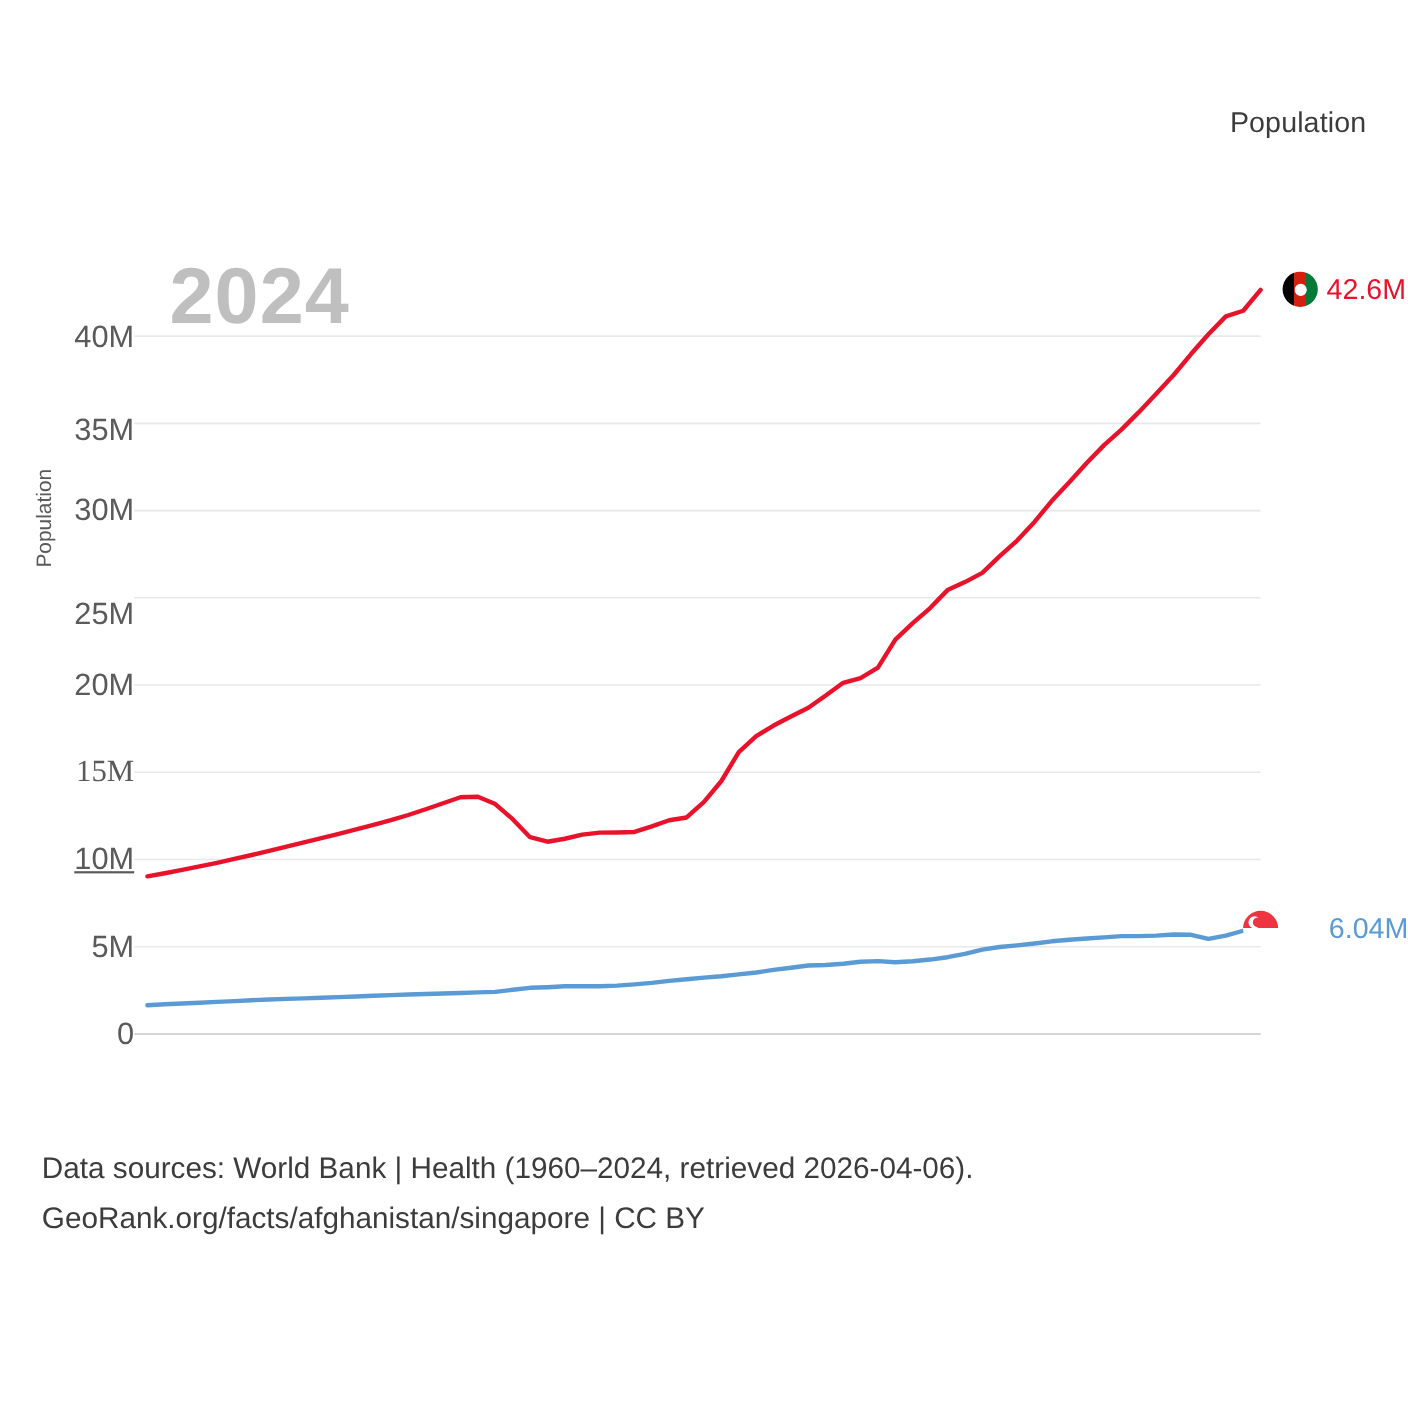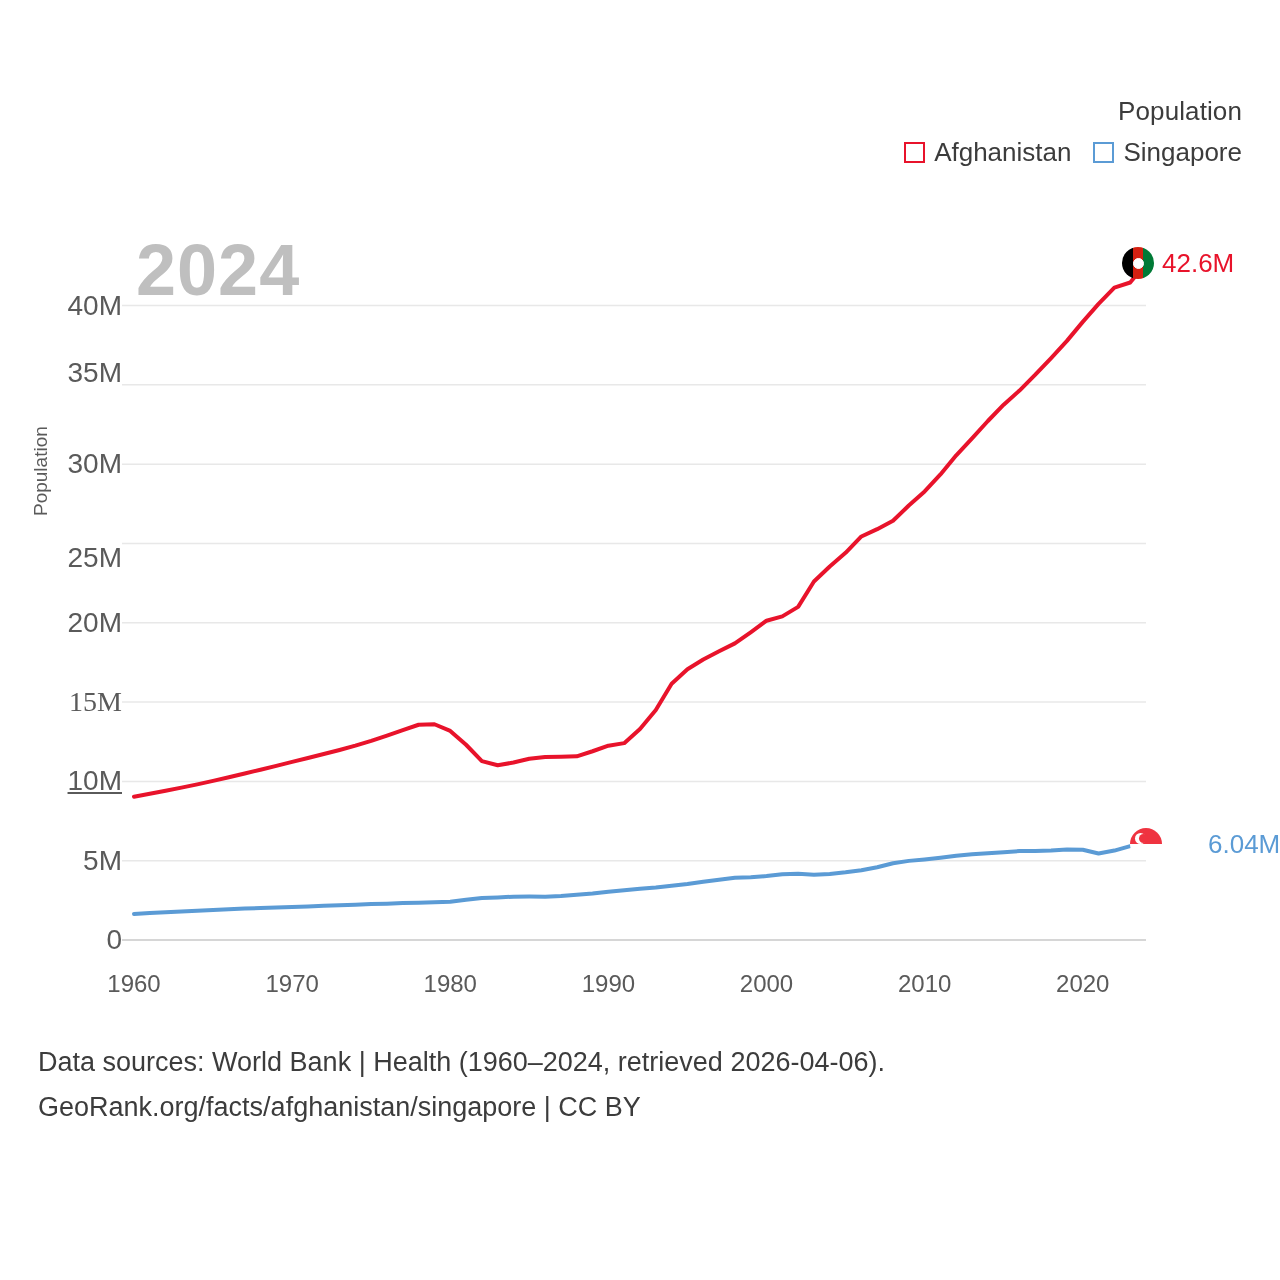--- a/index.html
+++ b/index.html
@@ -56,21 +56,21 @@
   
   #chart {
     position: absolute;
     left: 0;
     top: 0;
     width: 1280px;
     height: 1040px;
   }
   #year-watermark {
     position: absolute;
-    left: 136px;
+    left: 154px;
     top: 234px;
     font-size: 72px;
     font-weight: bold;
     color: #bfbfbf;
     letter-spacing: 1px;
     line-height: 1;
   }
   #y-axis-title {
     position: absolute;
     left: 30px;
@@ -185,30 +185,20 @@
     color: #3c3c3c;
     line-height: 1.65;
   }
   #footer div { white-space: nowrap; }
 </style>
 </head>
 <body>
 
 <div id="legend">
   <div id="legend-title">Population</div>
-  <div id="legend-items">
-    <div class="legend-item">
-      <span class="legend-swatch red"></span>
-      <span class="legend-label">Afghanistan</span>
-    </div>
-    <div class="legend-item">
-      <span class="legend-swatch blue"></span>
-      <span class="legend-label">Singapore</span>
-    </div>
-  </div>
 </div>
 
 <div id="chart">
 
   <div id="year-watermark">2024</div>
   <div id="y-axis-title">Population</div>
 
   <svg id="plot-svg" width="1280" height="1040" style="position:absolute;left:0;top:0;">
       <line x1="122" x2="1146" y1="940" y2="940" stroke="#c8c8c8" stroke-width="1.5"></line>
       <line x1="122" x2="1146" y1="860.6896551724138" y2="860.6896551724138" stroke="#e8e8e8" stroke-width="1.5"></line>
@@ -224,34 +214,25 @@
     </svg>
 
   <div id="y-labels">
       <div class="y-tick-label" style="top: 940px;">0</div>
       <div class="y-tick-label" style="top: 860.69px;">5M</div>
       <div class="y-tick-label" style="top: 781.379px; text-decoration: underline;">10M</div>
       <div class="y-tick-label" style="top: 702.069px; font-family: Liberation Serif, serif;">15M</div>
       <div class="y-tick-label" style="top: 622.759px;">20M</div>
       <div class="y-tick-label" style="top: 558px;">25M</div>
       <div class="y-tick-label" style="top: 464.138px;">30M</div>
-      <div class="y-tick-label" style="top: 373px;">35M</div>
+      <div class="y-tick-label" style="top: 391px;">35M</div>
       <div class="y-tick-label" style="top: 305.517px;">40M</div>
     </div>
-  <div id="x-labels">
-      <div class="x-tick-label" style="left: 134px;">1960</div>
-      <div class="x-tick-label" style="left: 292.125px;">1970</div>
-      <div class="x-tick-label" style="left: 450.25px;">1980</div>
-      <div class="x-tick-label" style="left: 608.375px;">1990</div>
-      <div class="x-tick-label" style="left: 766.5px;">2000</div>
-      <div class="x-tick-label" style="left: 924.625px;">2010</div>
-      <div class="x-tick-label" style="left: 1082.75px;">2020</div>
-    </div>
-
-  <div class="end-label" id="end-afg" style="top: 247.483px; left: 1122px;">
+
+  <div class="end-label" id="end-afg" style="top: 247.483px; left: 1166px;">
     <span class="flag-dot flag-afg">
         <span class="emblem"></span>
       </span>
     <span class="value">42.6M</span>
   </div>
 
   <div class="end-label" id="end-sgp" style="top: 828.193px; left: 1130px; gap: 46px;">
     <span class="flag-dot flag-sgp">
         <span class="crescent"></span>
       </span>

